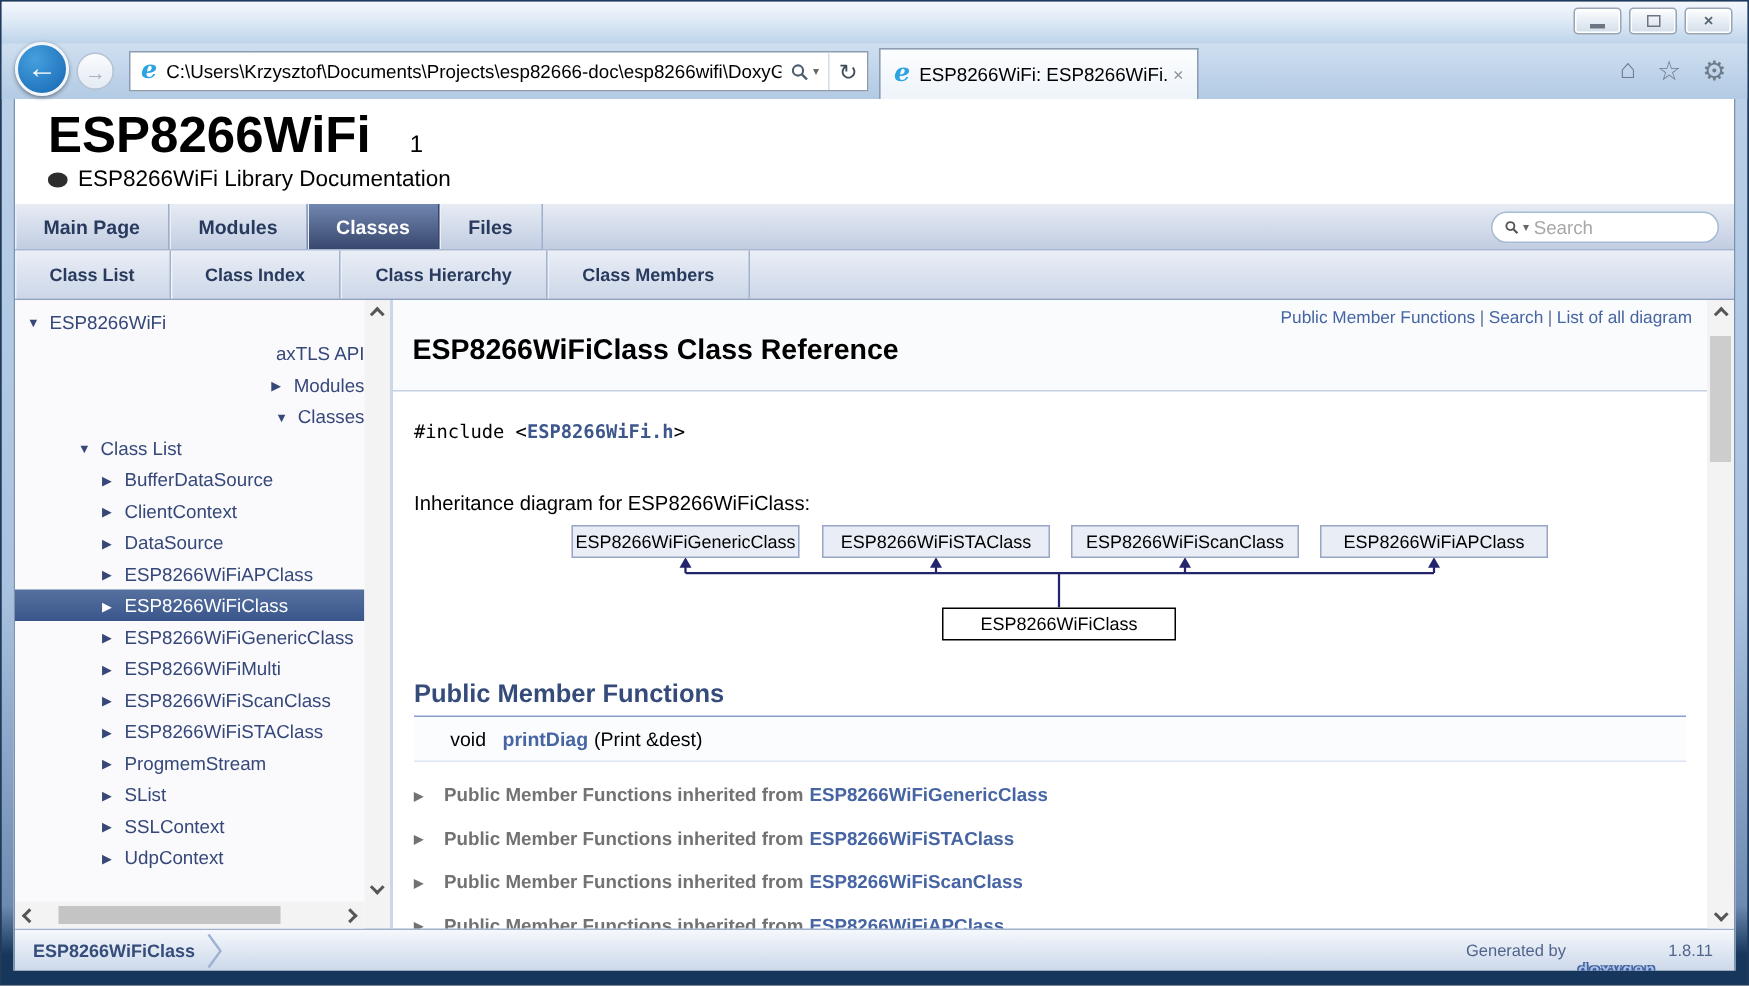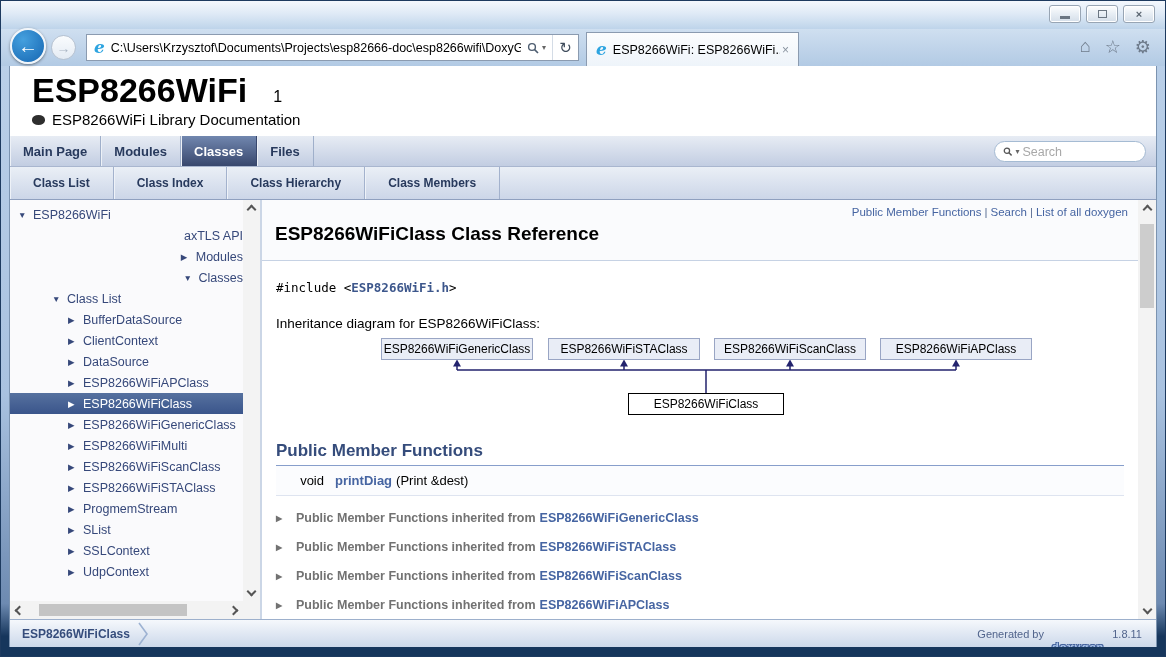--- a/index.html
+++ b/index.html
@@ -55,21 +55,21 @@
 
   .titlearea { height: 70px; background: #fff; padding: 5px 0 0 22px; }
   .project-name { font-size: 34px; font-weight: bold; color: #000; letter-spacing: 0; }
   .project-number { font-size: 16px; font-weight: normal; margin-left: 26px; }
   .project-brief { display: flex; align-items: center; gap: 7px; font-size: 15px; color: #000; margin-top: 1px; }
   .project-logo { width: 13px; height: 10px; background: #2e2e2e; border-radius: 50% / 45%; }
 
   
   .navrow1 { height: 31px; display: flex; position: relative;
     background: linear-gradient(to bottom, #e7ecf4, #c2cde2); border-bottom: 1px solid #a9b6cf; }
-  .tab1 { padding: 0 13px; display: flex; align-items: center; font-size: 13px; font-weight: bold;
+  .tab1 { padding: 0 19px; display: flex; align-items: center; font-size: 13px; font-weight: bold;
     color: #283A5D; border-right: 1px solid #9fafca; box-shadow: inset 1px 0 0 #edf1f7; }
   .tab1.active { background: linear-gradient(to bottom, #7187af, #38476d); color: #fff;
     border-right: 1px solid #38476d; }
   .search-pill { position: absolute; right: 10px; top: 5px; width: 152px; height: 21px;
     border: 1px solid #a5bbd3; border-radius: 11px; background: #fff; display: flex;
     align-items: center; padding: 0 8px; gap: 3px; }
   .search-pill input { border: none; outline: none; width: 100%; font-size: 12.5px; color: #555;
     font-family: "Liberation Sans", sans-serif; }
   .search-pill input::placeholder { color: #a8a8a8; }
   .navrow2 { height: 33px; display: flex;
@@ -111,21 +111,21 @@
 
   
   .dheader { background: #fafbfd; border-bottom: 1px solid #c6d2e4; }
   .summary { text-align: right; font-size: 11.5px; color: #5b6e94; padding: 6px 10px 0; }
   .summary a { color: #4665A2; text-decoration: none; }
   .sum-sep { margin: 0 3px; }
   .htitle { font-size: 19px; font-weight: bold; color: #000; padding: 5px 13px 15px; }
   .ccontents { padding: 2px 14px 0; position: relative; }
   .includeline { font-family: "DejaVu Sans Mono", monospace; font-size: 12.5px; margin-top: 17px; color: #000; }
   .includeline a { color: #3D578C; font-weight: bold; text-decoration: none; }
-  .inhcap { font-size: 13.5px; margin-top: 21px; color: #000; }
+  .inhcap { font-size: 13.5px; margin-top: 33px; color: #000; }
   .diagram { position: relative; height: 84px; margin-top: 7px; width: 870px; }
   .dgbox { position: absolute; top: 0; height: 22px; line-height: 20px; text-align: center;
     font-size: 12px; background: #e9edf6; border: 1px solid #99a5c4; color: #000; cursor: pointer; }
   .dgbox.child { background: #fff; border: 1px solid #000; top: 55px; cursor: default; }
   .dglines { position: absolute; left: 0; top: 0; }
 
   .groupheader { font-size: 17px; font-weight: bold; color: #354C7B;
     border-bottom: 1px solid #879ECB; padding: 5px 0 4px; margin-top: 14px; }
   .memrow { display: flex; align-items: flex-start; background: #fbfcfe; border-bottom: 1px solid #dee4f0;
     padding: 7px 0; font-size: 13px; }
@@ -323,21 +323,21 @@
           <span class="chev right" style="margin-left:auto;"></span>
         </div>
         <div class="corner"></div>
       </div>
 
       <div class="content">
         <div class="doc">
 
           <div class="dheader">
             <div class="summary">
-              <a href="#">Public Member Functions</a><span class="sum-sep">|</span><a href="#">Search</a><span class="sum-sep">|</span><a href="#">List of all doxygen</a>
+              <a href="#">Public Member Functions</a><span class="sum-sep">|</span><a href="#">Search</a><span class="sum-sep">|</span><a href="#">List of all diagram</a>
             </div>
             <div class="htitle">ESP8266WiFiClass Class Reference</div>
           </div>
 
           <div class="ccontents">
             <div class="includeline"><span>#include &lt;</span><a href="#">ESP8266WiFi.h</a><span>&gt;</span></div>
 
             <div class="inhcap">Inheritance diagram for ESP8266WiFiClass:</div>
 
             <div class="diagram">

